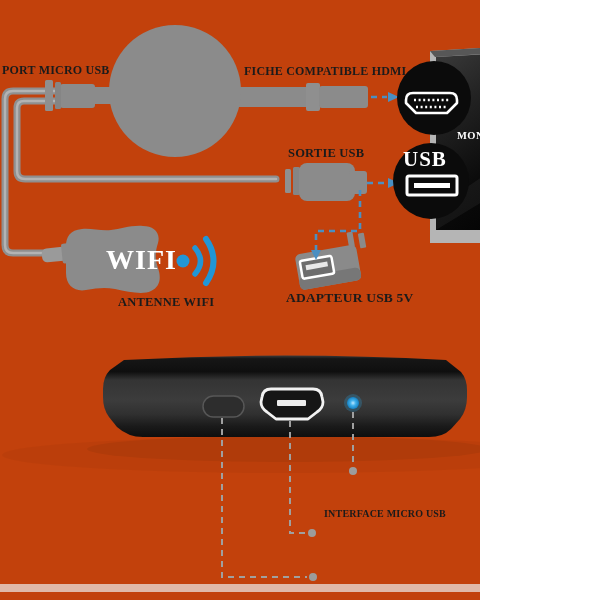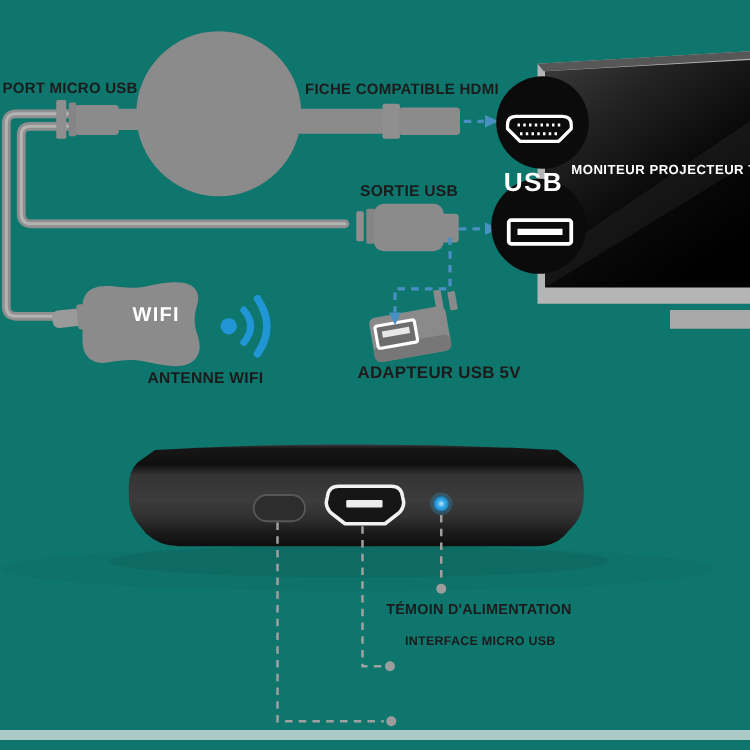--- a/index.html
+++ b/index.html
@@ -1,36 +1,36 @@
 <!DOCTYPE html>
 <html><head>
 <meta charset="utf-8">
 <style>
   html,body{margin:0;padding:0;background:#fff;}
   .canvas{
-    position:relative;width:600px;height:600px;background:#0f766e;overflow:hidden;
-    font-family:Liberation Sans, sans-serif;
+    position:relative;width:480px;height:600px;background:#c2410c;overflow:hidden;
+    font-family:Liberation Serif, serif;
   }
   .canvas svg{position:absolute;left:0;top:0;}
   .lbl{
     position:absolute;font-weight:bold;color:#1b1b1b;white-space:nowrap;
     font-size:12px;letter-spacing:0.2px;
   }
   .lbl-white{color:#ffffff;}
   .lbl-port{left:2px;top:63px;}
   .lbl-fiche{left:244px;top:64px;text-align:center;}
   .lbl-sortie{left:288px;top:146px;font-size:12.5px;}
   .lbl-moniteur{left:457px;top:130px;font-size:10.5px;letter-spacing:0.4px;}
   .lbl-antenne{left:70px;top:295px;font-size:12.5px;margin-left:48px;}
   .lbl-adapteur{left:286px;top:290px;font-size:13.5px;}
   .lbl-temoin{left:309px;top:482px;font-size:11.5px;}
   .lbl-interface{left:324px;top:508px;font-size:10px;}
   .lbl-bouton{left:326px;top:569px;font-size:11.5px;}
-  .txt-wifi{left:106px;top:244px;font-size:16px;letter-spacing:1px;color:#fff;}
-  .txt-usb{left:403px;top:135px;font-size:21px;letter-spacing:1px;color:#fff;}
+  .txt-wifi{left:106px;top:244px;font-size:28px;letter-spacing:1px;color:#fff;}
+  .txt-usb{left:403px;top:147px;font-size:21px;letter-spacing:1px;color:#fff;}
 </style>
 </head>
 <body>
 
 <div class="canvas">
 
 <svg width="600" height="600" viewBox="0 0 600 600">
   <defs>
     <linearGradient id="screenGrad" x1="0" y1="0" x2="0.65" y2="1">
       <stop offset="0" stop-color="#3c3c3c"></stop>
@@ -172,18 +172,17 @@
   <circle cx="312" cy="533" r="4" fill="#9c9c9c"></circle>
   <circle cx="313" cy="577" r="4" fill="#9c9c9c"></circle>
 </svg>
 
 <div class="lbl lbl-port">PORT MICRO USB</div>
 <div class="lbl lbl-fiche">FICHE COMPATIBLE HDMI</div>
 <div class="lbl lbl-sortie">SORTIE USB</div>
 <div class="lbl lbl-white lbl-moniteur">MONITEUR PROJECTEUR TV</div>
 <div class="lbl lbl-antenne">ANTENNE WIFI</div>
 <div class="lbl lbl-adapteur">ADAPTEUR USB 5V</div>
-<div class="lbl lbl-temoin">TÉMOIN D'ALIMENTATION</div>
 <div class="lbl lbl-interface">INTERFACE MICRO USB</div>
 <div class="lbl txt-wifi">WIFI</div>
 <div class="lbl txt-usb">USB</div>
 
 </div>
 
 </body></html>

